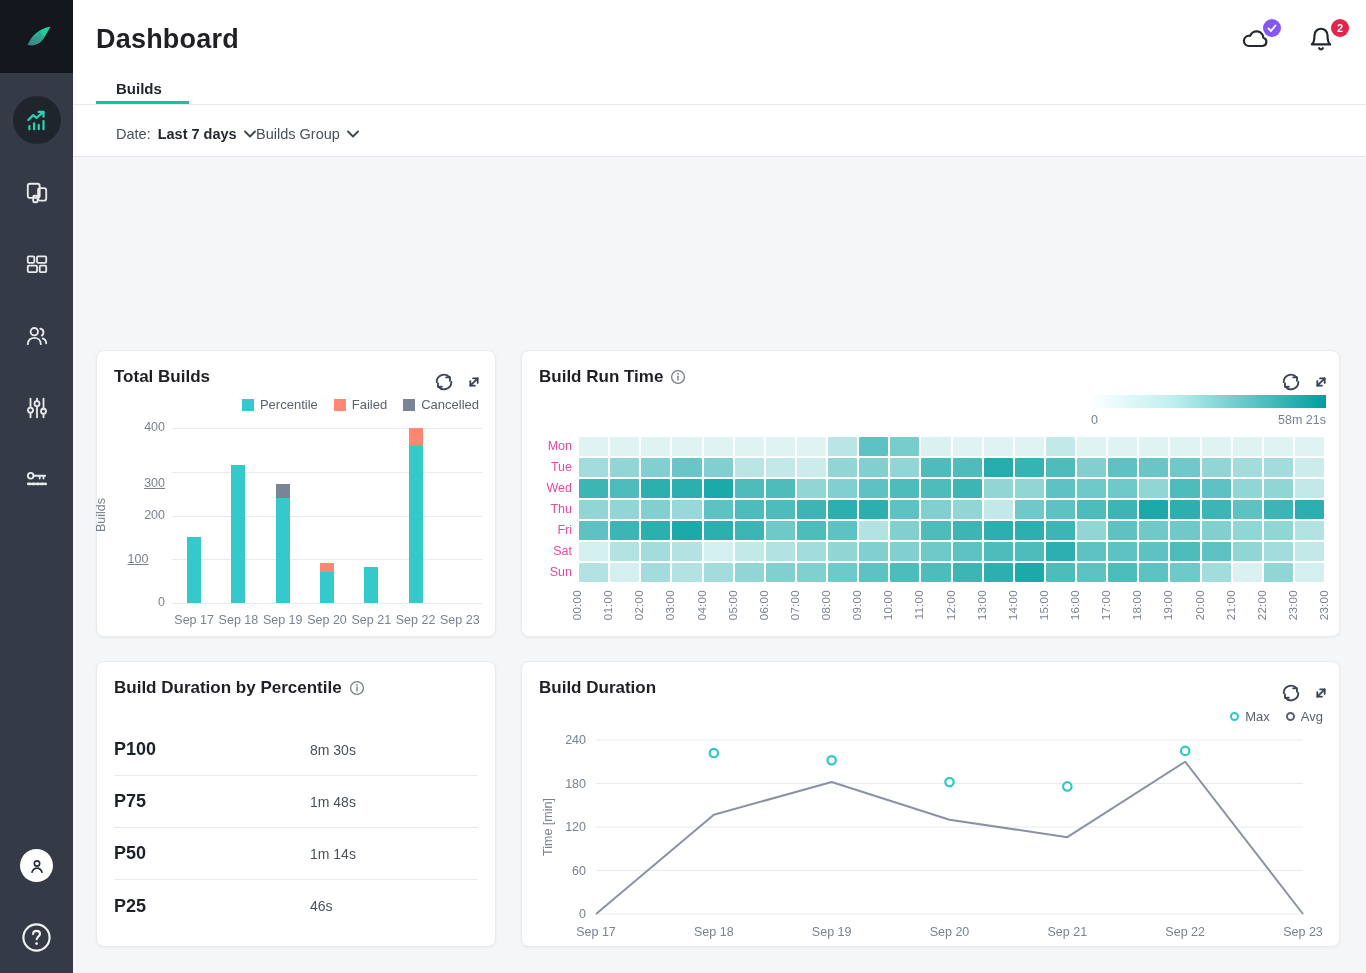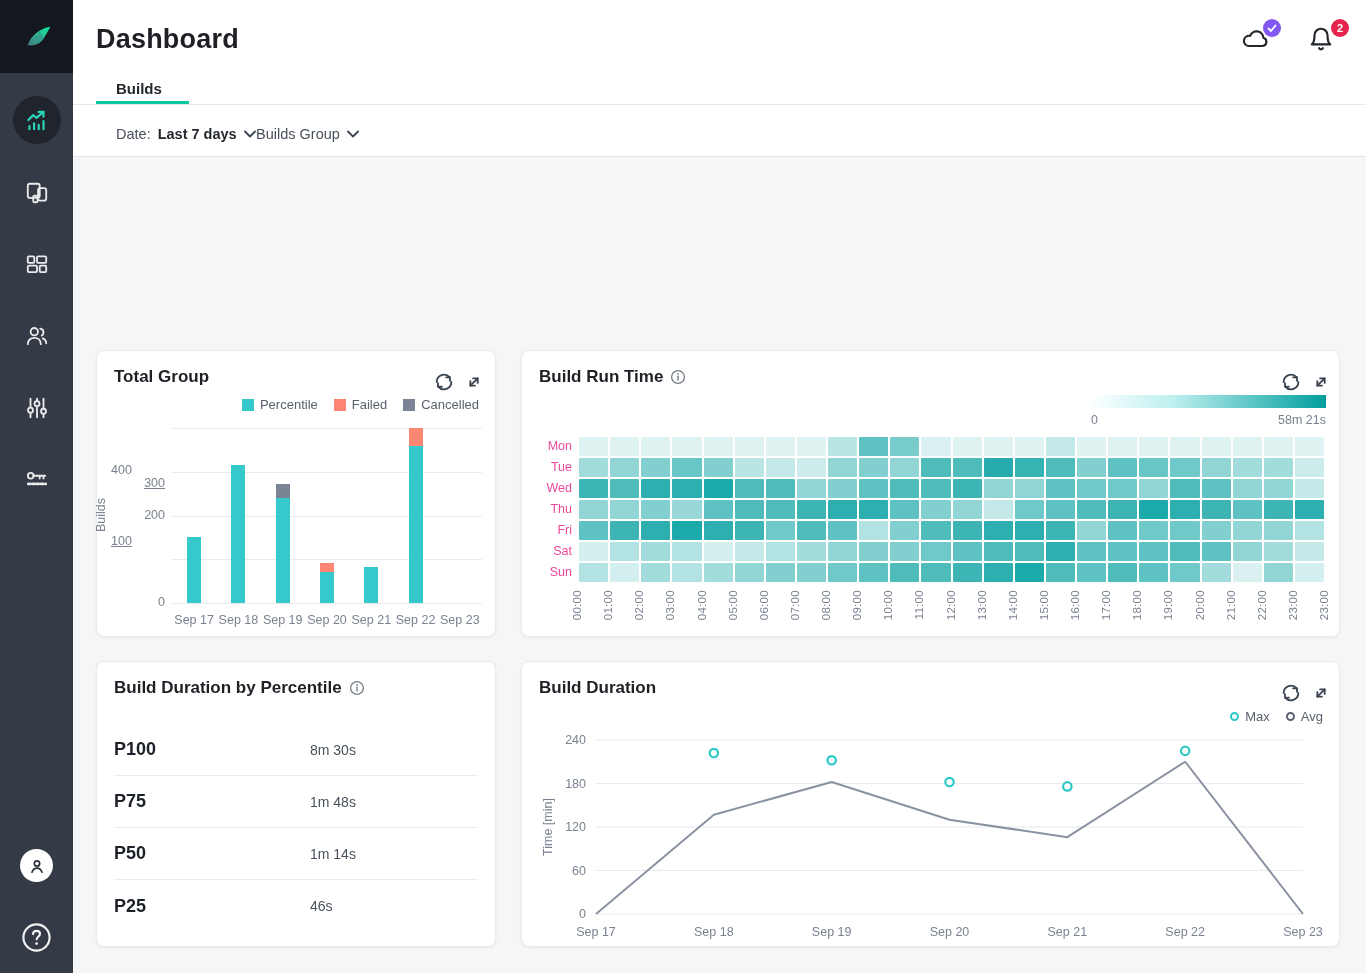--- a/index.html
+++ b/index.html
@@ -207,21 +207,21 @@
       <svg width="31" height="31" viewBox="0 0 32 32">
         <circle cx="16" cy="16" r="13.5" fill="none" stroke="#F2F3F5" stroke-width="2.2"></circle>
         <path d="M12.5 12.5c0-2 1.6-3.4 3.6-3.4s3.5 1.3 3.5 3.1c0 3-3.4 3-3.4 5.6" fill="none" stroke="#F2F3F5" stroke-width="2.2" stroke-linecap="round"></path>
         <circle cx="16.1" cy="22.3" r="1.4" fill="#F2F3F5"></circle>
       </svg>
     </div>
   </div>
 
 
   <div class="card tb-card">
-    <div class="card-title">Total Group</div>
+    <div class="card-title">Total Builds</div>
     <div class="icon-btn" style="left:336px">
       <svg width="22" height="22" viewBox="0 0 24 24">
           <g fill="none" stroke="#3A4350" stroke-width="2" stroke-linecap="round" stroke-linejoin="round">
             <path d="M20 12a8 8 0 0 1-14.2 5"></path>
             <polyline points="5.4,13.2 5.6,17.3 9.7,17.1"></polyline>
             <path d="M4 12a8 8 0 0 1 14.2-5"></path>
             <polyline points="18.6,10.8 18.4,6.7 14.3,6.9"></polyline>
           </g>
         </svg>
     </div>
@@ -245,27 +245,27 @@
         </div>
         <div class="legend-item">
           <div class="legend-swatch" style="background: rgb(122, 132, 148);"></div>
           <div>Cancelled</div>
         </div>
       </div>
     <div id="tb-plot">
         <div class="gridline" style="left: 75px; top: 252px; width: 310px;"></div>
         <div class="tick" style="left: 14px; top: 244px; width: 54px; text-align: right;">0</div>
         <div class="gridline" style="left: 75px; top: 208.25px; width: 310px;"></div>
-        <div class="tick" style="left: 14px; top: 183px; width: 54px; text-align: left; text-decoration: underline;">100</div>
+        <div class="tick" style="left: 14px; top: 201px; width: 54px; text-align: center; text-decoration: underline;">100</div>
         <div class="gridline" style="left: 75px; top: 164.5px; width: 310px;"></div>
         <div class="tick" style="left: 14px; top: 156.5px; width: 54px; text-align: right;">200</div>
         <div class="gridline" style="left: 75px; top: 120.75px; width: 310px;"></div>
         <div class="tick" style="left: 14px; top: 125px; width: 54px; text-align: right; text-decoration: underline;">300</div>
         <div class="gridline" style="left: 75px; top: 77px; width: 310px;"></div>
-        <div class="tick" style="left: 14px; top: 69px; width: 54px; text-align: left; margin-top: 43px;">400</div>
+        <div class="tick" style="left: 14px; top: 69px; width: 54px; text-align: right;">400</div>
         <div class="ylab" style="left: -13px; top: 156.5px;">Builds</div>
         <div class="bar-seg" style="left: 90.1429px; top: 186.375px; width: 14px; height: 65.625px; background: rgb(53, 201, 203);"></div>
         <div class="tick" style="left: 69.1429px; top: 262px; width: 56px; text-align: center;">Sep 17</div>
         <div class="bar-seg" style="left: 134.429px; top: 114.188px; width: 14px; height: 137.812px; background: rgb(53, 201, 203);"></div>
         <div class="tick" style="left: 113.429px; top: 262px; width: 56px; text-align: center;">Sep 18</div>
         <div class="bar-seg" style="left: 178.714px; top: 147px; width: 14px; height: 105px; background: rgb(53, 201, 203);"></div>
         <div class="bar-seg" style="left: 178.714px; top: 132.562px; width: 14px; height: 14.4375px; background: rgb(122, 132, 148);"></div>
         <div class="tick" style="left: 157.714px; top: 262px; width: 56px; text-align: center;">Sep 19</div>
         <div class="bar-seg" style="left: 223px; top: 220.5px; width: 14px; height: 31.5px; background: rgb(53, 201, 203);"></div>
         <div class="bar-seg" style="left: 223px; top: 211.75px; width: 14px; height: 8.75px; background: rgb(255, 134, 114);"></div>

